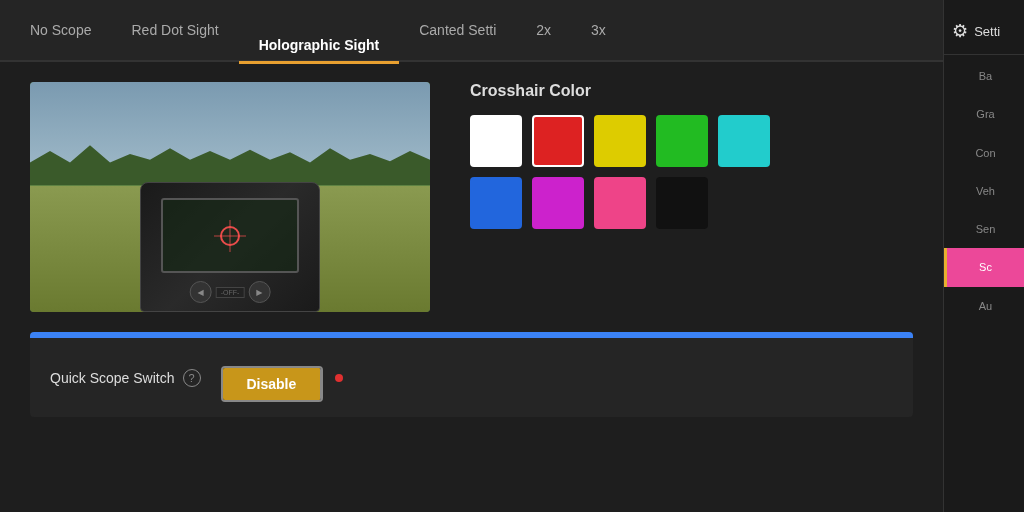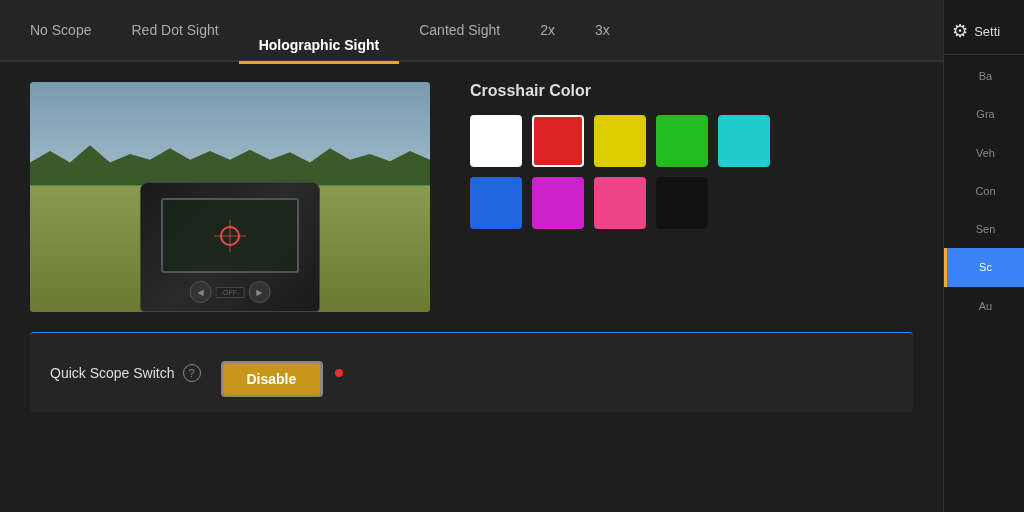--- a/index.html
+++ b/index.html
@@ -242,21 +242,21 @@
     }
 
     
     .quick-scope-section {
       display: flex;
       align-items: center;
       gap: 20px;
       padding: 15px 20px;
       background: #252525;
       border-radius: 4px;
-      border-top: 1px solid #3b82f6;
+      border-top: 6px solid #3b82f6;
     }
 
     .quick-scope-label {
       color: #ddd;
       font-size: 14px;
       display: flex;
       align-items: center;
       gap: 8px;
     }
 
@@ -337,41 +337,41 @@
       color: #888;
       font-size: 11px;
       cursor: pointer;
       border-left: 3px solid transparent;
       text-align: center;
       line-height: 1.3;
     }
 
     .sidebar-item.active {
       color: #fff;
-      background: #3b82f6;
+      background: #ec4899;
       border-left-color: #e8b030;
       text-align: center;
     }
 
     .sidebar-divider {
       height: 1px;
       background: #333;
       margin: 2px 0;
     }
   </style>
 </head>
 <body>
 
 <div class="main-panel">
 
   <div class="tabs-bar">
     <div class="tab-item">No Scope</div>
     <div class="tab-item">Red Dot Sight</div>
     <div class="tab-item active">Holographic Sight</div>
-    <div class="tab-item">Canted Sight</div>
+    <div class="tab-item">Canted Setti</div>
     <div class="tab-item">2x</div>
     <div class="tab-item">3x</div>
   </div>
 
   <div class="content-area">
 
     <div class="scope-section">
 
       <div class="scope-preview">
         <div class="scope-preview-inner">
@@ -431,18 +431,18 @@
 </div>
 
 <div class="sidebar">
   <div class="sidebar-header">
     <span class="gear-icon">⚙</span>
     <span>Setti</span>
   </div>
   <div class="sidebar-divider"></div>
   <div class="sidebar-item">Ba</div>
   <div class="sidebar-item">Gra</div>
+  <div class="sidebar-item">Con</div>
   <div class="sidebar-item">Veh</div>
-  <div class="sidebar-item">Con</div>
   <div class="sidebar-item">Sen</div>
   <div class="sidebar-item active">Sc</div>
   <div class="sidebar-item">Au</div>
 </div>
 
 </body></html>

